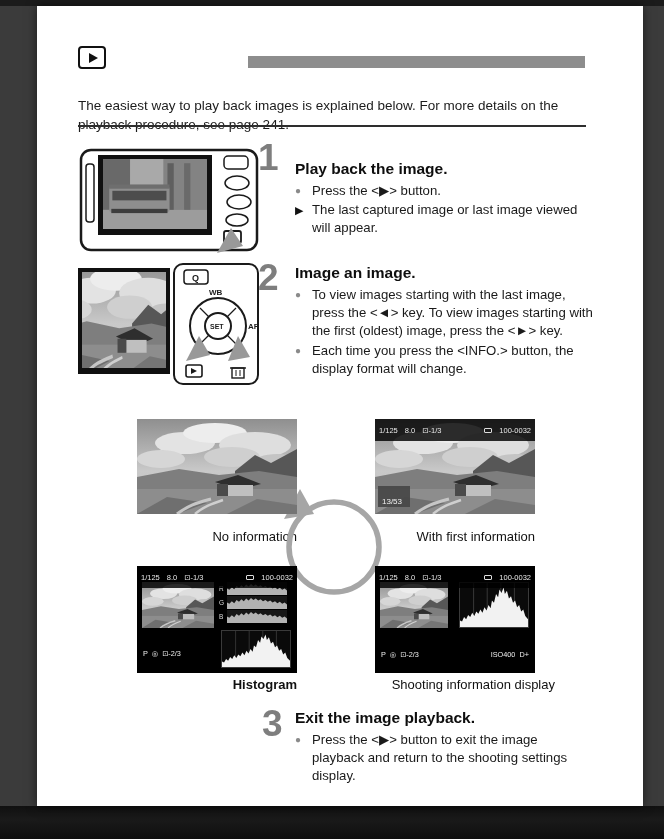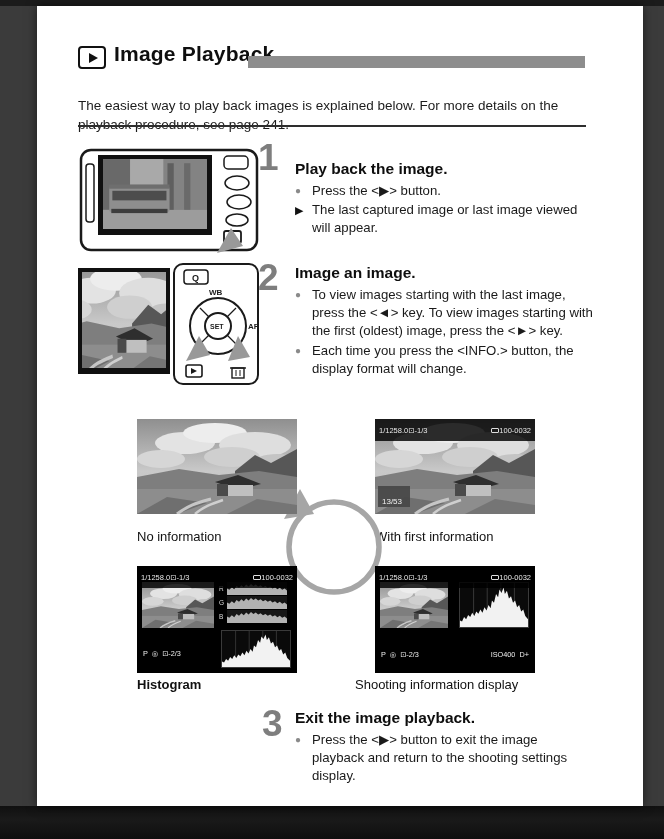--- a/index.html
+++ b/index.html
@@ -31,26 +31,26 @@
   .bullet.res .mk { color:#111; font-size:11px; line-height:1.65; }
 
   .illus { position:absolute; }
 
   
   .screen { position:absolute; width:160px; z-index:2; overflow:hidden; background:#000; }
   .screen.photo-only { height:95px; }
   .screen.tall { height:107px; }
   .scene-svg { position:absolute; left:0; top:0; width:100%; height:100%; }
   .ibar { position:absolute; left:0; top:0; right:0; height:13px; background:rgba(0,0,0,.82);
-          display:flex; align-items:center; padding:11px 4px; font-size:7.5px; color:#e8e8e8; z-index:3; white-space:pre; }
+          display:flex; align-items:center; gap:7px; padding:11px 4px; font-size:7.5px; color:#e8e8e8; z-index:3; white-space:pre; }
   .ibar .grow { flex:1; }
   .card-ico { display:inline-block; width:8px; height:5px; border:1px solid #ddd; border-radius:1px; }
   .badge { position:absolute; left:3px; bottom:7px; background:rgba(70,70,70,.92); color:#f0f0f0;
            font-size:8px; padding:11px 8px 1px 4px; z-index:3; }
-  .caption { position:absolute; font-size:13px; color:#111; text-align:left; white-space:nowrap; }
+  .caption { position:absolute; font-size:13px; color:#111; text-align:right; white-space:nowrap; }
 
   .thumb { position:absolute; overflow:hidden; background:#222; }
   .thumb svg { width:100%; height:100%; }
   .hist-lum { position:absolute; background:#0a0a0a; border:1px solid #3a3a3a; }
   .hist-lum svg { width:100%; height:100%; display:block; fill:#f2f2f2; }
   .rgb-block { position:absolute; display:flex; flex-direction:column; gap:1px; }
   .rgb-row { display:flex; align-items:center; gap:2px; }
   .rgb-row .lbl { font-size:6.5px; color:#ddd; width:6px; }
   .rgb-row svg { width:60px; height:13px; fill:#b2b2b2; background:#161616; }
   .srows { position:absolute; color:#ececec; font-size:7.3px; line-height:1.32; white-space:pre; }
@@ -107,21 +107,20 @@
 </svg>
 
 <div class="top-strip" data-interactable="false"></div>
 <div class="bottom-strip" data-interactable="false"></div>
 
 <div class="page" data-interactable="false">
 
   <span class="title-icon" data-interactable="false">
       <span class="tri" data-interactable="false"></span>
     </span>
-  <h1 class="page-title" data-interactable="false">Image Playback</h1>
   <div class="title-bar" data-interactable="false"></div>
   <p class="intro" data-interactable="false">The easiest way to play back images is explained below. For more details on the playback procedure, see page 241.</p>
   <div class="rule" data-interactable="false"></div>
 
   <svg class="illus" style="left:41px; top:136px;" width="182" height="113" viewBox="0 0 182 113" data-interactable="false">
     <rect x="3" y="8" width="176" height="100" rx="10" fill="#fff" stroke="#1a1a1a" stroke-width="2.5"></rect>
     <rect x="8" y="22" width="8" height="58" rx="3" fill="none" stroke="#1a1a1a" stroke-width="1.5" data-interactable="false"></rect>
     <rect x="20" y="13" width="114" height="80" fill="#101010" data-interactable="false"></rect>
     <svg x="25" y="17" width="104" height="70" viewBox="0 0 100 66" preserveAspectRatio="none" data-interactable="false">
         <use href="#tram"></use>

